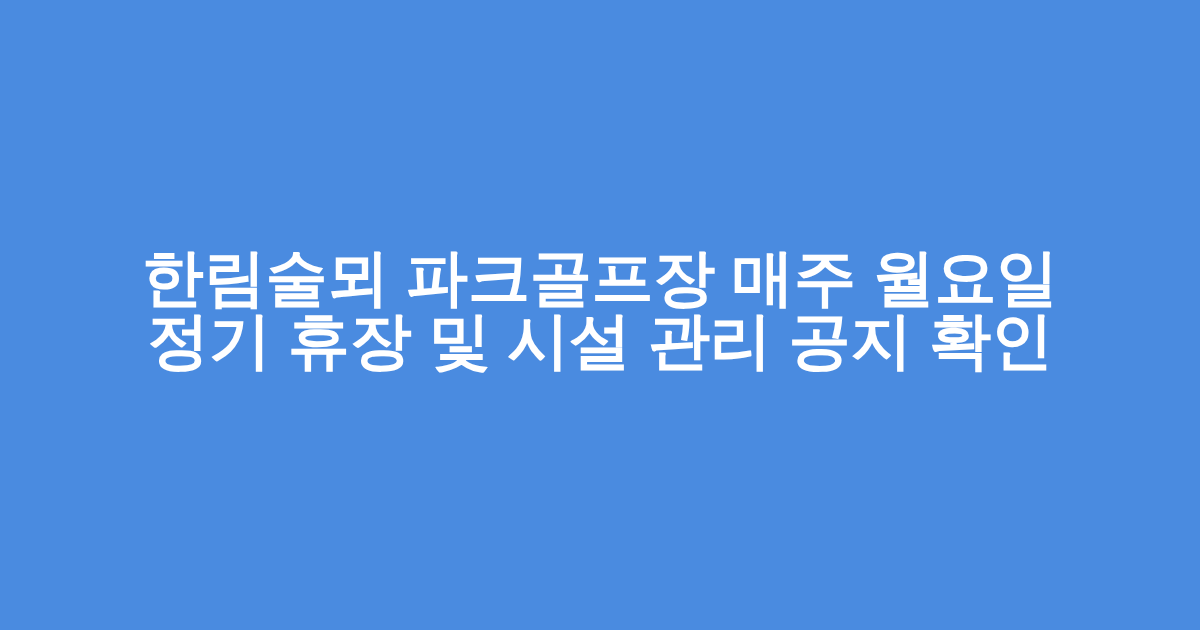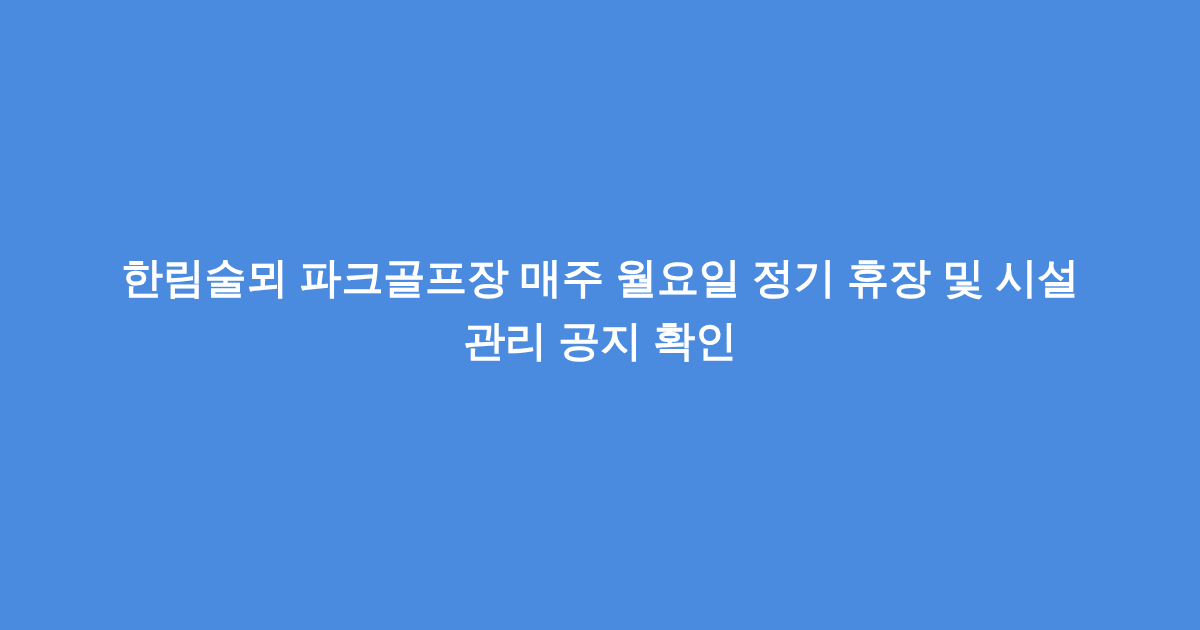--- a/index.html
+++ b/index.html
@@ -35,21 +35,21 @@
     margin-top: -12px;
   }
 
   .banner-title {
     margin: 0;
     padding: 0;
     width: 100%;
     text-align: center;
     color: #ffffff;
     font-family: "Liberation Sans", "DejaVu Sans", sans-serif;
-    font-size: 42px;
+    font-size: 62px;
     font-weight: 700;
     line-height: 63px;
     letter-spacing: -0.2px;
     word-break: keep-all;
     white-space: pre-line;
     text-rendering: optimizeLegibility;
   }
 </style>
 </head>
 <body>

